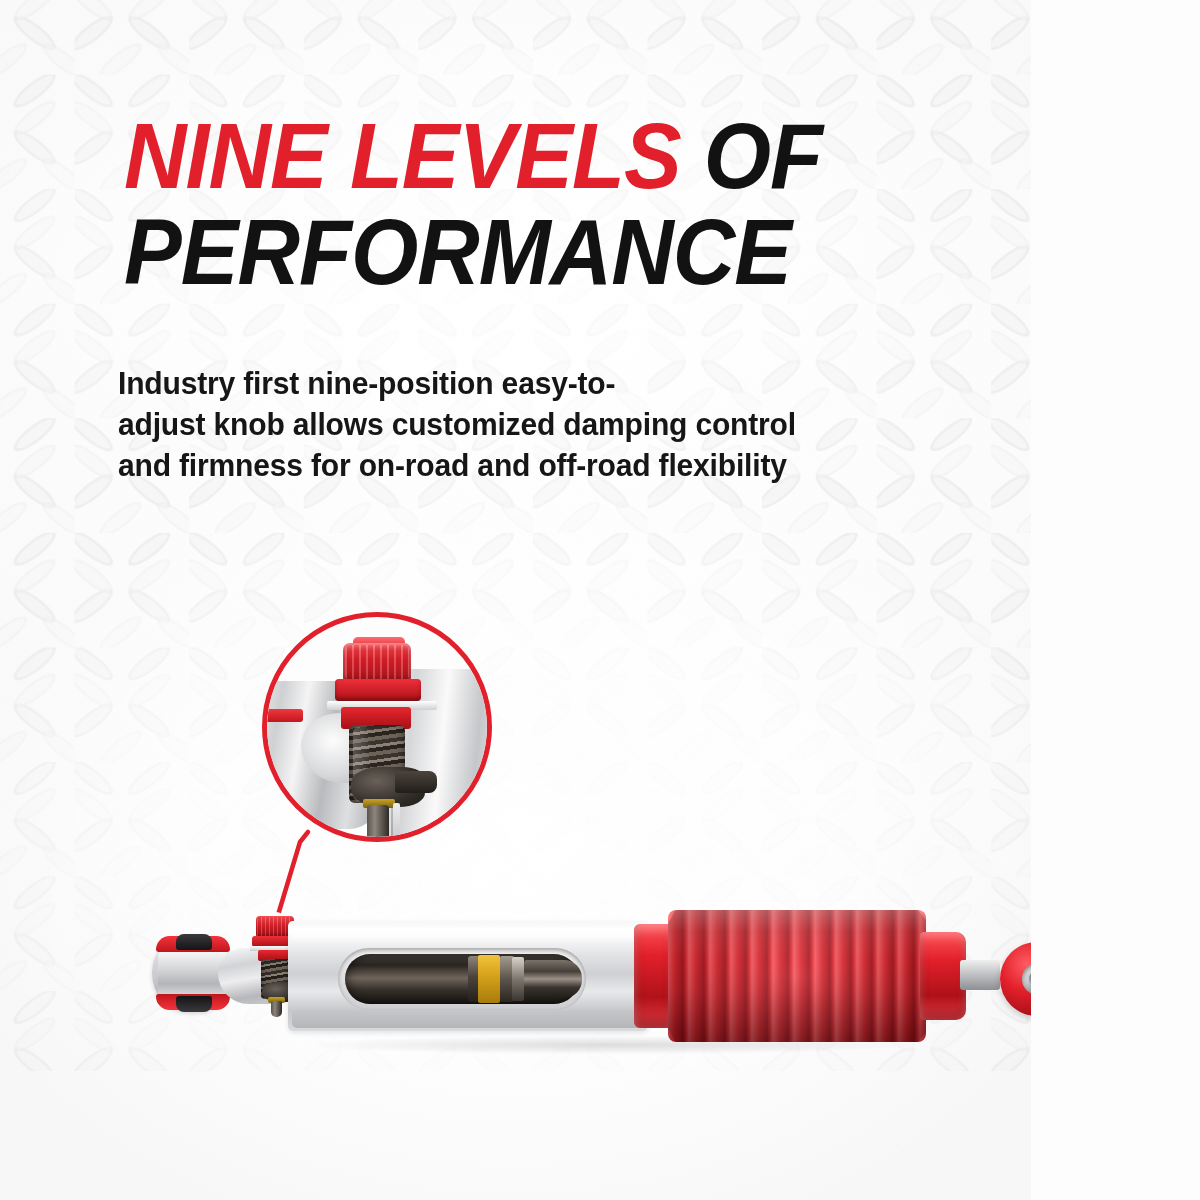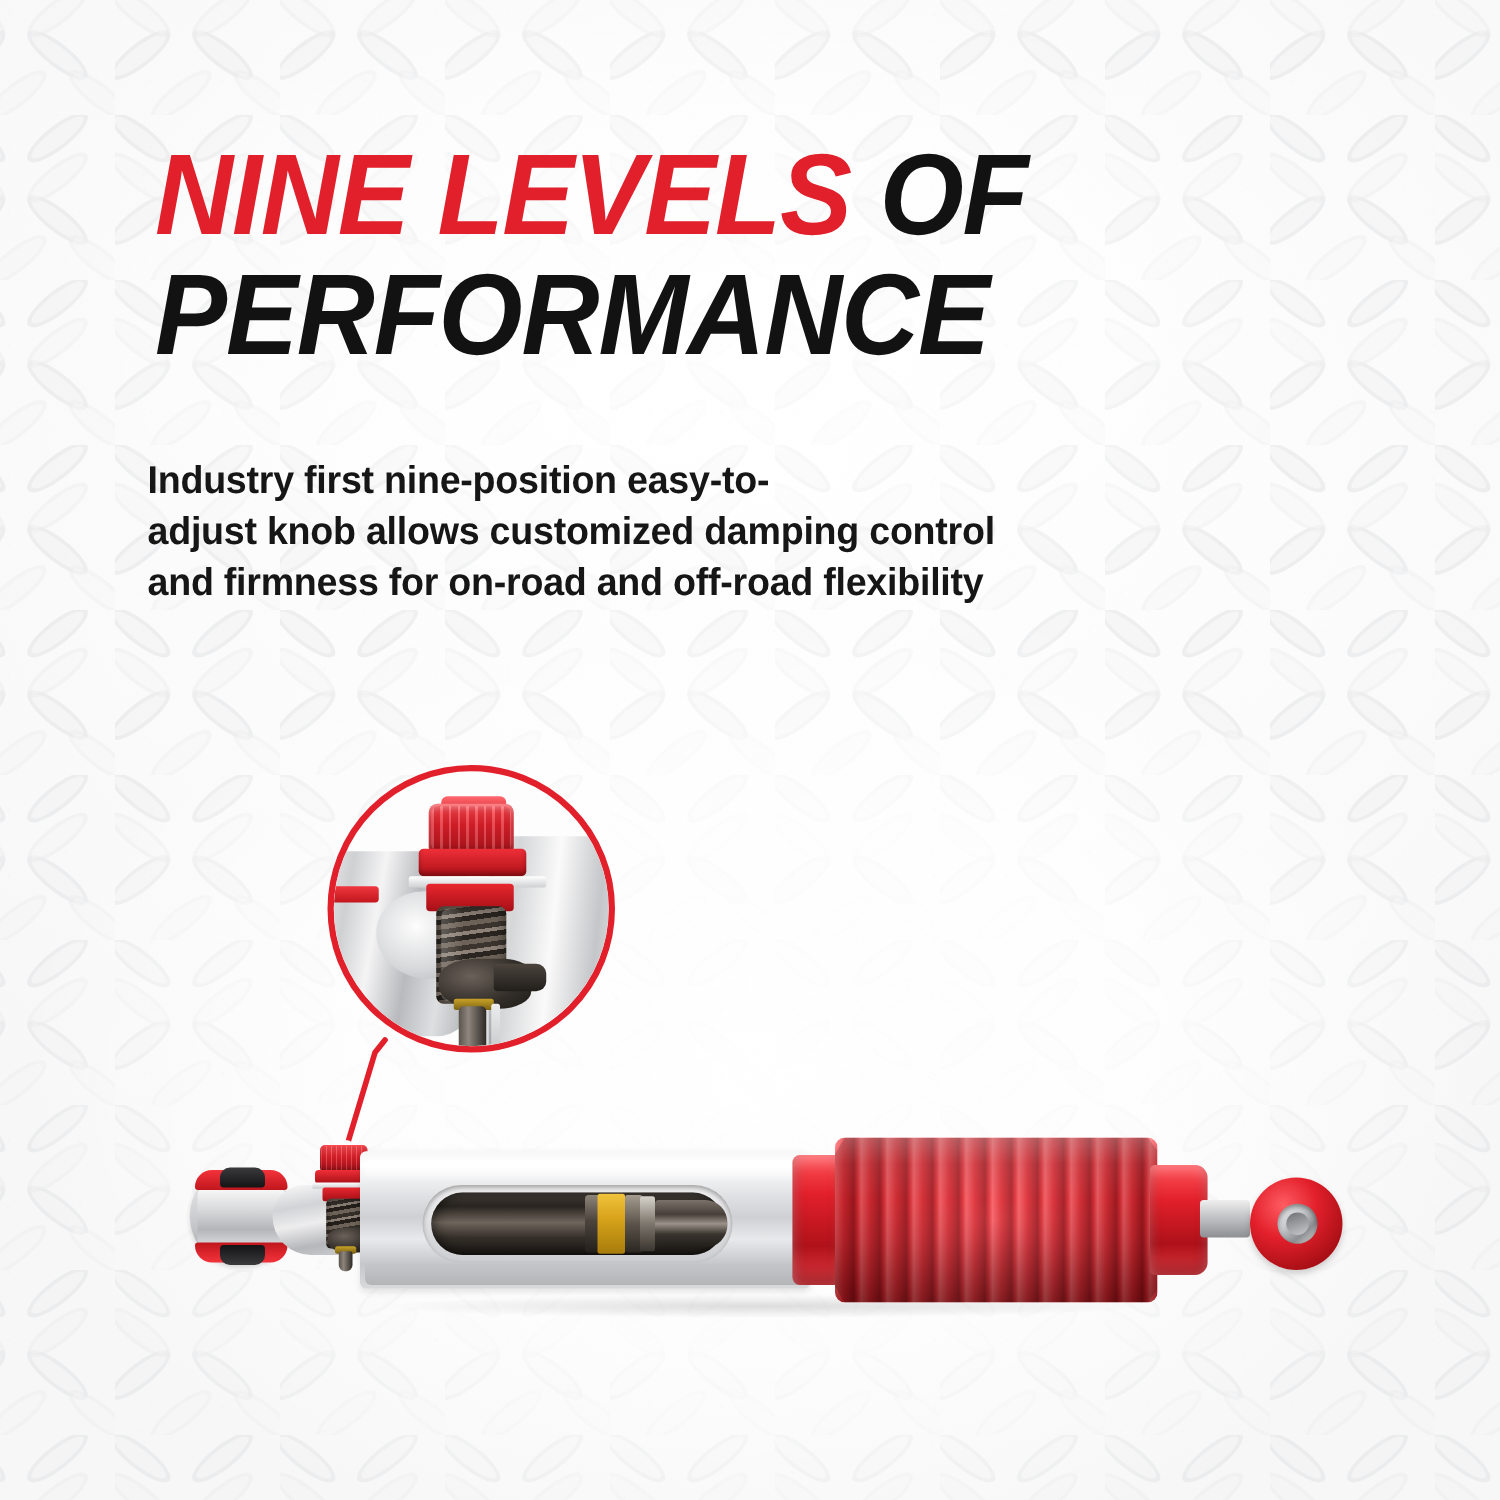--- a/index.html
+++ b/index.html
@@ -4,21 +4,21 @@
 <style>
   html,body{margin:0;padding:0;}
   body{
     width:1200px;height:1200px;
     font-family:"Liberation Sans", sans-serif;
     background:#fdfdfd;
     overflow:hidden;
   }
   #stage{
     position:relative;
-    width:1200px;height:1200px;
+    width:1031px;height:1200px;
     overflow:hidden;
     background:#fef9c3;
   }
 
   
   .bg-base{
     position:absolute;inset:0;
     background:
       radial-gradient(ellipse 900px 700px at 52% 30%, #ffffff 0%, #fcfcfc 45%, #f7f7f7 100%);
   }

